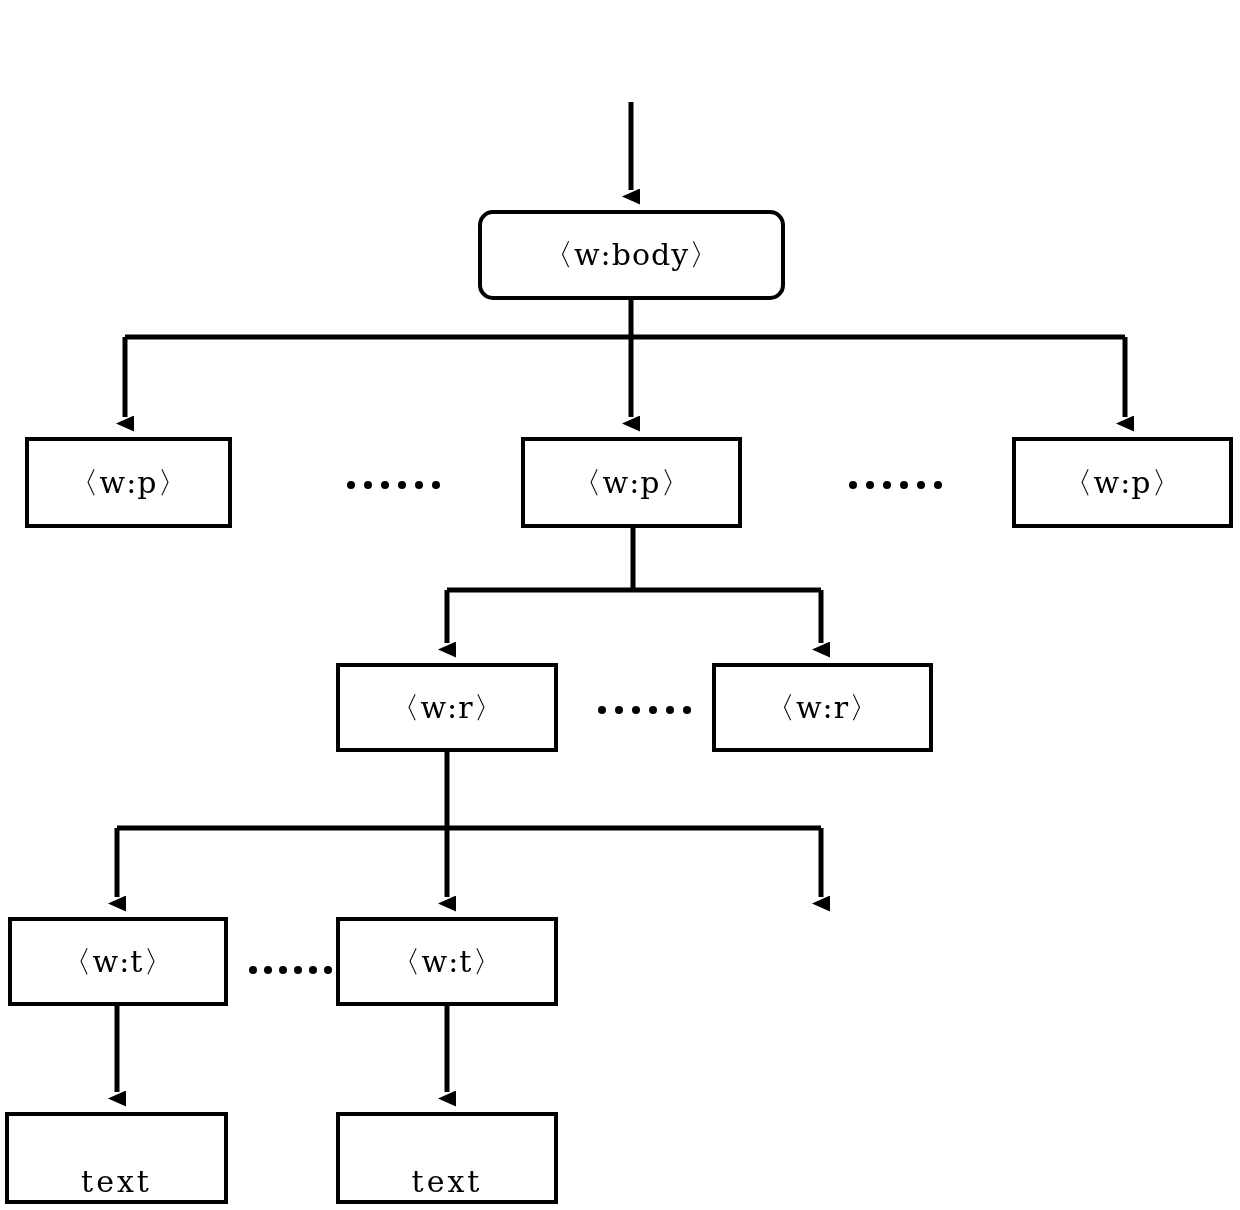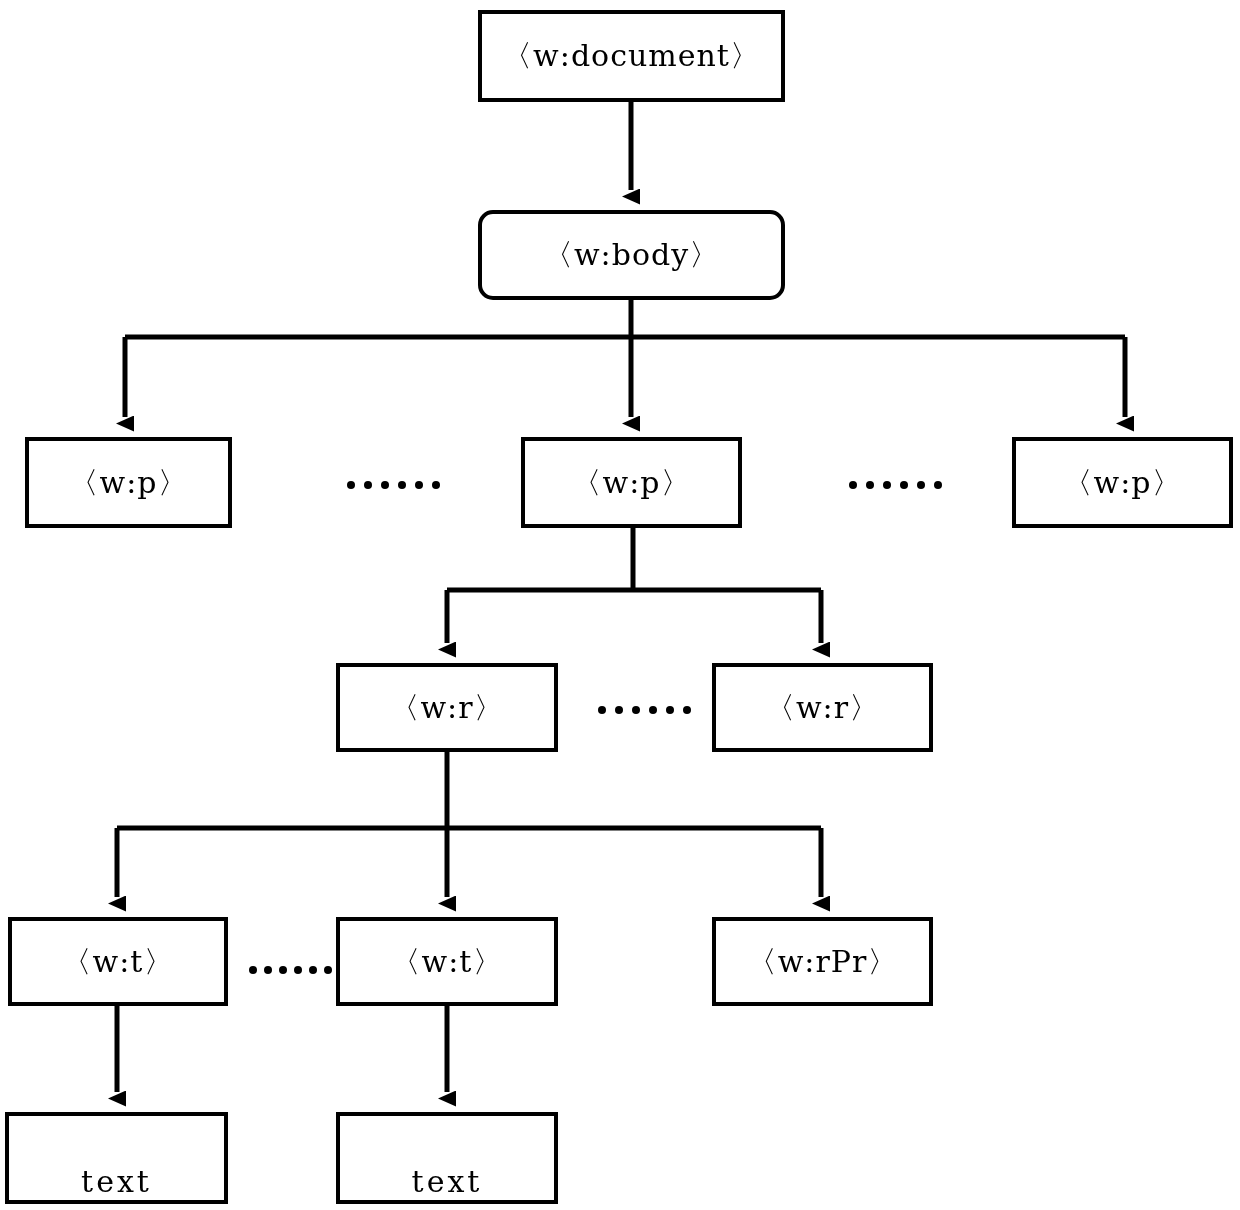--- a/index.html
+++ b/index.html
@@ -96,23 +96,20 @@
       <line x1="117" y1="828" x2="821" y2="828"></line>
       <line x1="117" y1="828" x2="117" y2="897" marker-end="url(#arrowhead)"></line>
       <line x1="447" y1="828" x2="447" y2="897" marker-end="url(#arrowhead)"></line>
       <line x1="821" y1="828" x2="821" y2="897" marker-end="url(#arrowhead)"></line>
 
       <line x1="117" y1="1006" x2="117" y2="1092" marker-end="url(#arrowhead)"></line>
       <line x1="447" y1="1006" x2="447" y2="1092" marker-end="url(#arrowhead)"></line>
     </g>
   </svg>
 
-  <div class="node-box" style="left:478px; top:10px; width:307px; height:92px;">
-    <span class="node-label">〈w:document〉</span>
-  </div>
 
   <div class="node-box" style="left:478px; top:210px; width:307px; height:90px;border-radius:15px;">
     <span class="node-label">〈w:body〉</span>
   </div>
 
   <div class="node-box" style="left:25px; top:437px; width:207px; height:91px;">
     <span class="node-label">〈w:p〉</span>
   </div>
 
   <div class="ellipsis" style="left:347px; top:481px;">
@@ -168,23 +165,20 @@
     <span class="dot"></span>
     <span class="dot"></span>
     <span class="dot"></span>
     <span class="dot"></span>
   </div>
 
   <div class="node-box" style="left:336px; top:917px; width:222px; height:89px;">
     <span class="node-label">〈w:t〉</span>
   </div>
 
-  <div class="node-box" style="left:712px; top:917px; width:221px; height:89px;">
-    <span class="node-label">〈w:rPr〉</span>
-  </div>
 
   <div class="node-box" style="left:5px; top:1112px; width:223px; height:92px;">
     <span class="node-label plain">text</span>
   </div>
 
   <div class="node-box" style="left:336px; top:1112px; width:222px; height:92px;">
     <span class="node-label plain">text</span>
   </div>
 
 </div>

